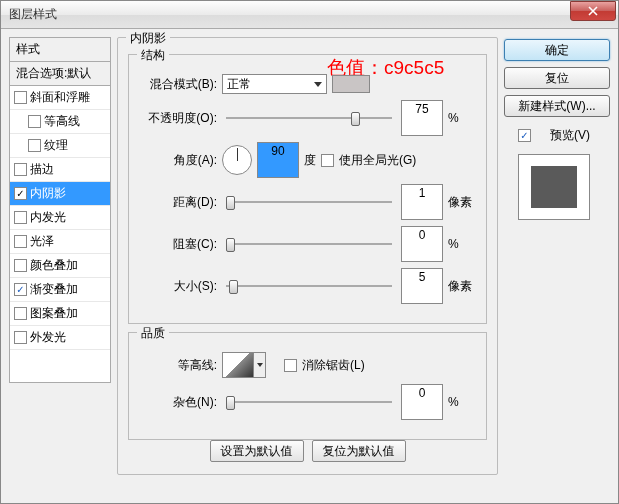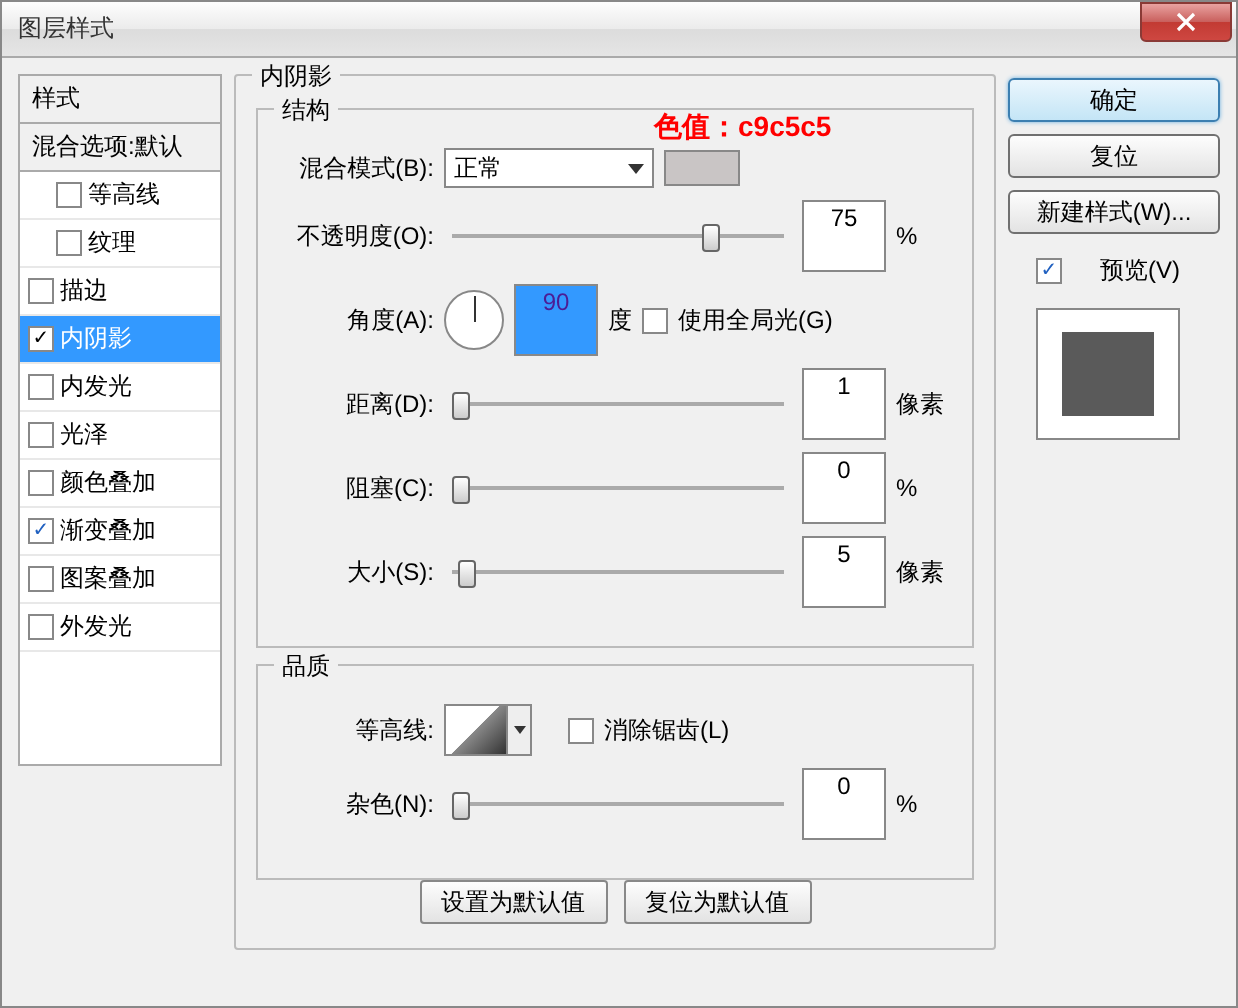--- a/index.html
+++ b/index.html
@@ -27,36 +27,36 @@
 .inner-title{position:absolute;top:-8px;left:8px;background:#f0f0f0;padding:0 4px}
 .row{display:flex;align-items:center;margin:6px 0;gap:5px}
 .label{width:78px;text-align:right;text-decoration:underline dotted transparent}
 .combo{flex:0 0 105px;height:20px;border:1px solid #888;background:#fff;display:flex;align-items:center;padding:0 4px;position:relative}
 .combo::after{content:"";position:absolute;right:4px;top:7px;border-left:4px solid transparent;border-right:4px solid transparent;border-top:5px solid #333}
 .swatch{width:38px;height:18px;border:1px solid #888;background:#c9c5c5}
 .slider{flex:1;height:18px;position:relative;margin:0 4px}
 .slider-track{position:absolute;top:8px;left:0;right:0;height:2px;background:#aaa}
 .slider-thumb{position:absolute;top:3px;width:9px;height:14px;background:linear-gradient(#fff,#ccc);border:1px solid #666;border-radius:2px}
 .numbox{width:42px;height:36px;border:1px solid #888;background:#fff;text-align:center;line-height:16px}
-.numbox.sel{background:#3399ff;color:#4c1d95}
+.numbox.sel{background:#3399ff;color:#000000}
 .unit{width:28px}
 .angle-dial{width:30px;height:30px;border:1px solid #888;border-radius:50%;background:#fff;position:relative;flex-shrink:0}
 .angle-dial::after{content:"";position:absolute;left:50%;top:2px;width:1px;height:13px;background:#333}
 .contour-box{width:32px;height:26px;border:1px solid #888;background:linear-gradient(135deg,#fff 0%,#fff 49%,#888 50%,#333 100%);position:relative}
 .contour-arrow{width:12px;height:26px;border:1px solid #888;border-left:none;background:#eee;display:flex;align-items:center;justify-content:center}
 .contour-arrow::after{content:"";border-left:3px solid transparent;border-right:3px solid transparent;border-top:4px solid #333}
 .btn{height:22px;border:1px solid #888;background:linear-gradient(#fdfdfd,#e3e3e3);padding:0 10px;display:inline-flex;align-items:center;justify-content:center;border-radius:2px}
 .btn-row{display:flex;gap:8px;justify-content:center;}
 .right-panel{width:106px;display:flex;flex-direction:column;gap:6px;padding-top:2px}
 .rbtn{height:22px;border:1px solid #707070;background:linear-gradient(#fdfdfd,#e3e3e3);border-radius:3px;display:flex;align-items:center;justify-content:center}
 .rbtn.primary{border:1px solid #3c7fb1;box-shadow:0 0 2px #6bb0e0;background:linear-gradient(#eaf6fd,#c4e5f6)}
 .preview-chk{display:flex;align-items:center;gap:19px;margin:4px 0 4px 14px}
 .preview-box{width:72px;height:66px;border:1px solid #888;background:#fff;display:flex;align-items:center;justify-content:center;margin-left:14px}
 .preview-inner{width:46px;height:42px;background:#5a5a5a}
-.annotation{position:absolute;color:#ff0000;font-size:14px;font-weight:bold}
+.annotation{position:absolute;color:#ff0000;font-size:19px;font-weight:normal}
 </style>
 </head>
 <body>
 
 <div class="window">
   <div class="titlebar">
     <span class="titlebar-text">图层样式</span>
     <div class="close-btn">
       <svg viewBox="0 0 10 10">
           <path d="M1 1 L9 9 M9 1 L1 9" stroke="#fff" stroke-width="1.6"></path>
@@ -64,20 +64,24 @@
     </div>
   </div>
   <div class="body">
     <div class="left-panel">
       <div class="styles-header">样式</div>
       <div class="styles-list">
         <div class="style-row blend">
             <span>混合选项:默认</span>
           </div>
         <div id="styles-container">
+            <div class="style-row">
+              <span class="chk"></span>
+              <span>斜面和浮雕</span>
+            </div>
             <div class="style-row indent">
               <span class="chk"></span>
               <span>等高线</span>
             </div>
             <div class="style-row indent">
               <span class="chk"></span>
               <span>纹理</span>
             </div>
             <div class="style-row">
               <span class="chk"></span>

